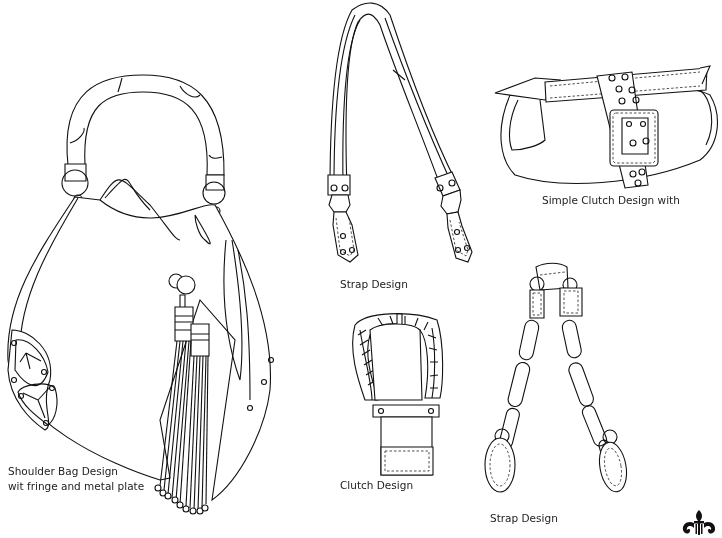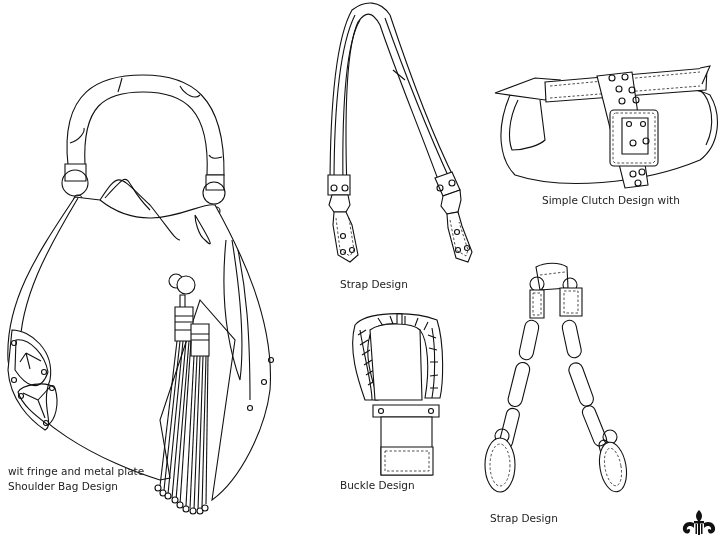--- a/index.html
+++ b/index.html
@@ -210,27 +210,27 @@
     <rect x="694" y="521" width="10" height="2.5"></rect>
     <rect x="698" y="523" width="2" height="12"></rect>
     <rect x="695.5" y="524" width="1.5" height="10"></rect>
     <rect x="701" y="524" width="1.5" height="10"></rect>
     <path d="M694 523 C688 520,682 524,683 530 C684 534,689 535,690 531 C691 529,688 528,687 530 C686 527,690 524,694 528 Z"></path>
     <path d="M704 523 C710 520,716 524,715 530 C714 534,709 535,708 531 C707 529,710 528,711 530 C712 527,708 524,704 528 Z"></path>
   </g>
 </svg>
 
 <div class="label" id="lbl-shoulder">
+  <span>Shoulder Bag Design</span>
   <span>wit fringe and metal plate</span>
-  <span>Shoulder Bag Design</span>
 </div>
 <div class="label" id="lbl-strap1">
   <span>Strap Design</span>
 </div>
 <div class="label" id="lbl-clutch">
   <span>Simple Clutch Design with</span>
 </div>
 <div class="label" id="lbl-buckle">
-  <span>Buckle Design</span>
+  <span>Clutch Design</span>
 </div>
 <div class="label" id="lbl-strap2">
   <span>Strap Design</span>
 </div>
 
 </body></html>

